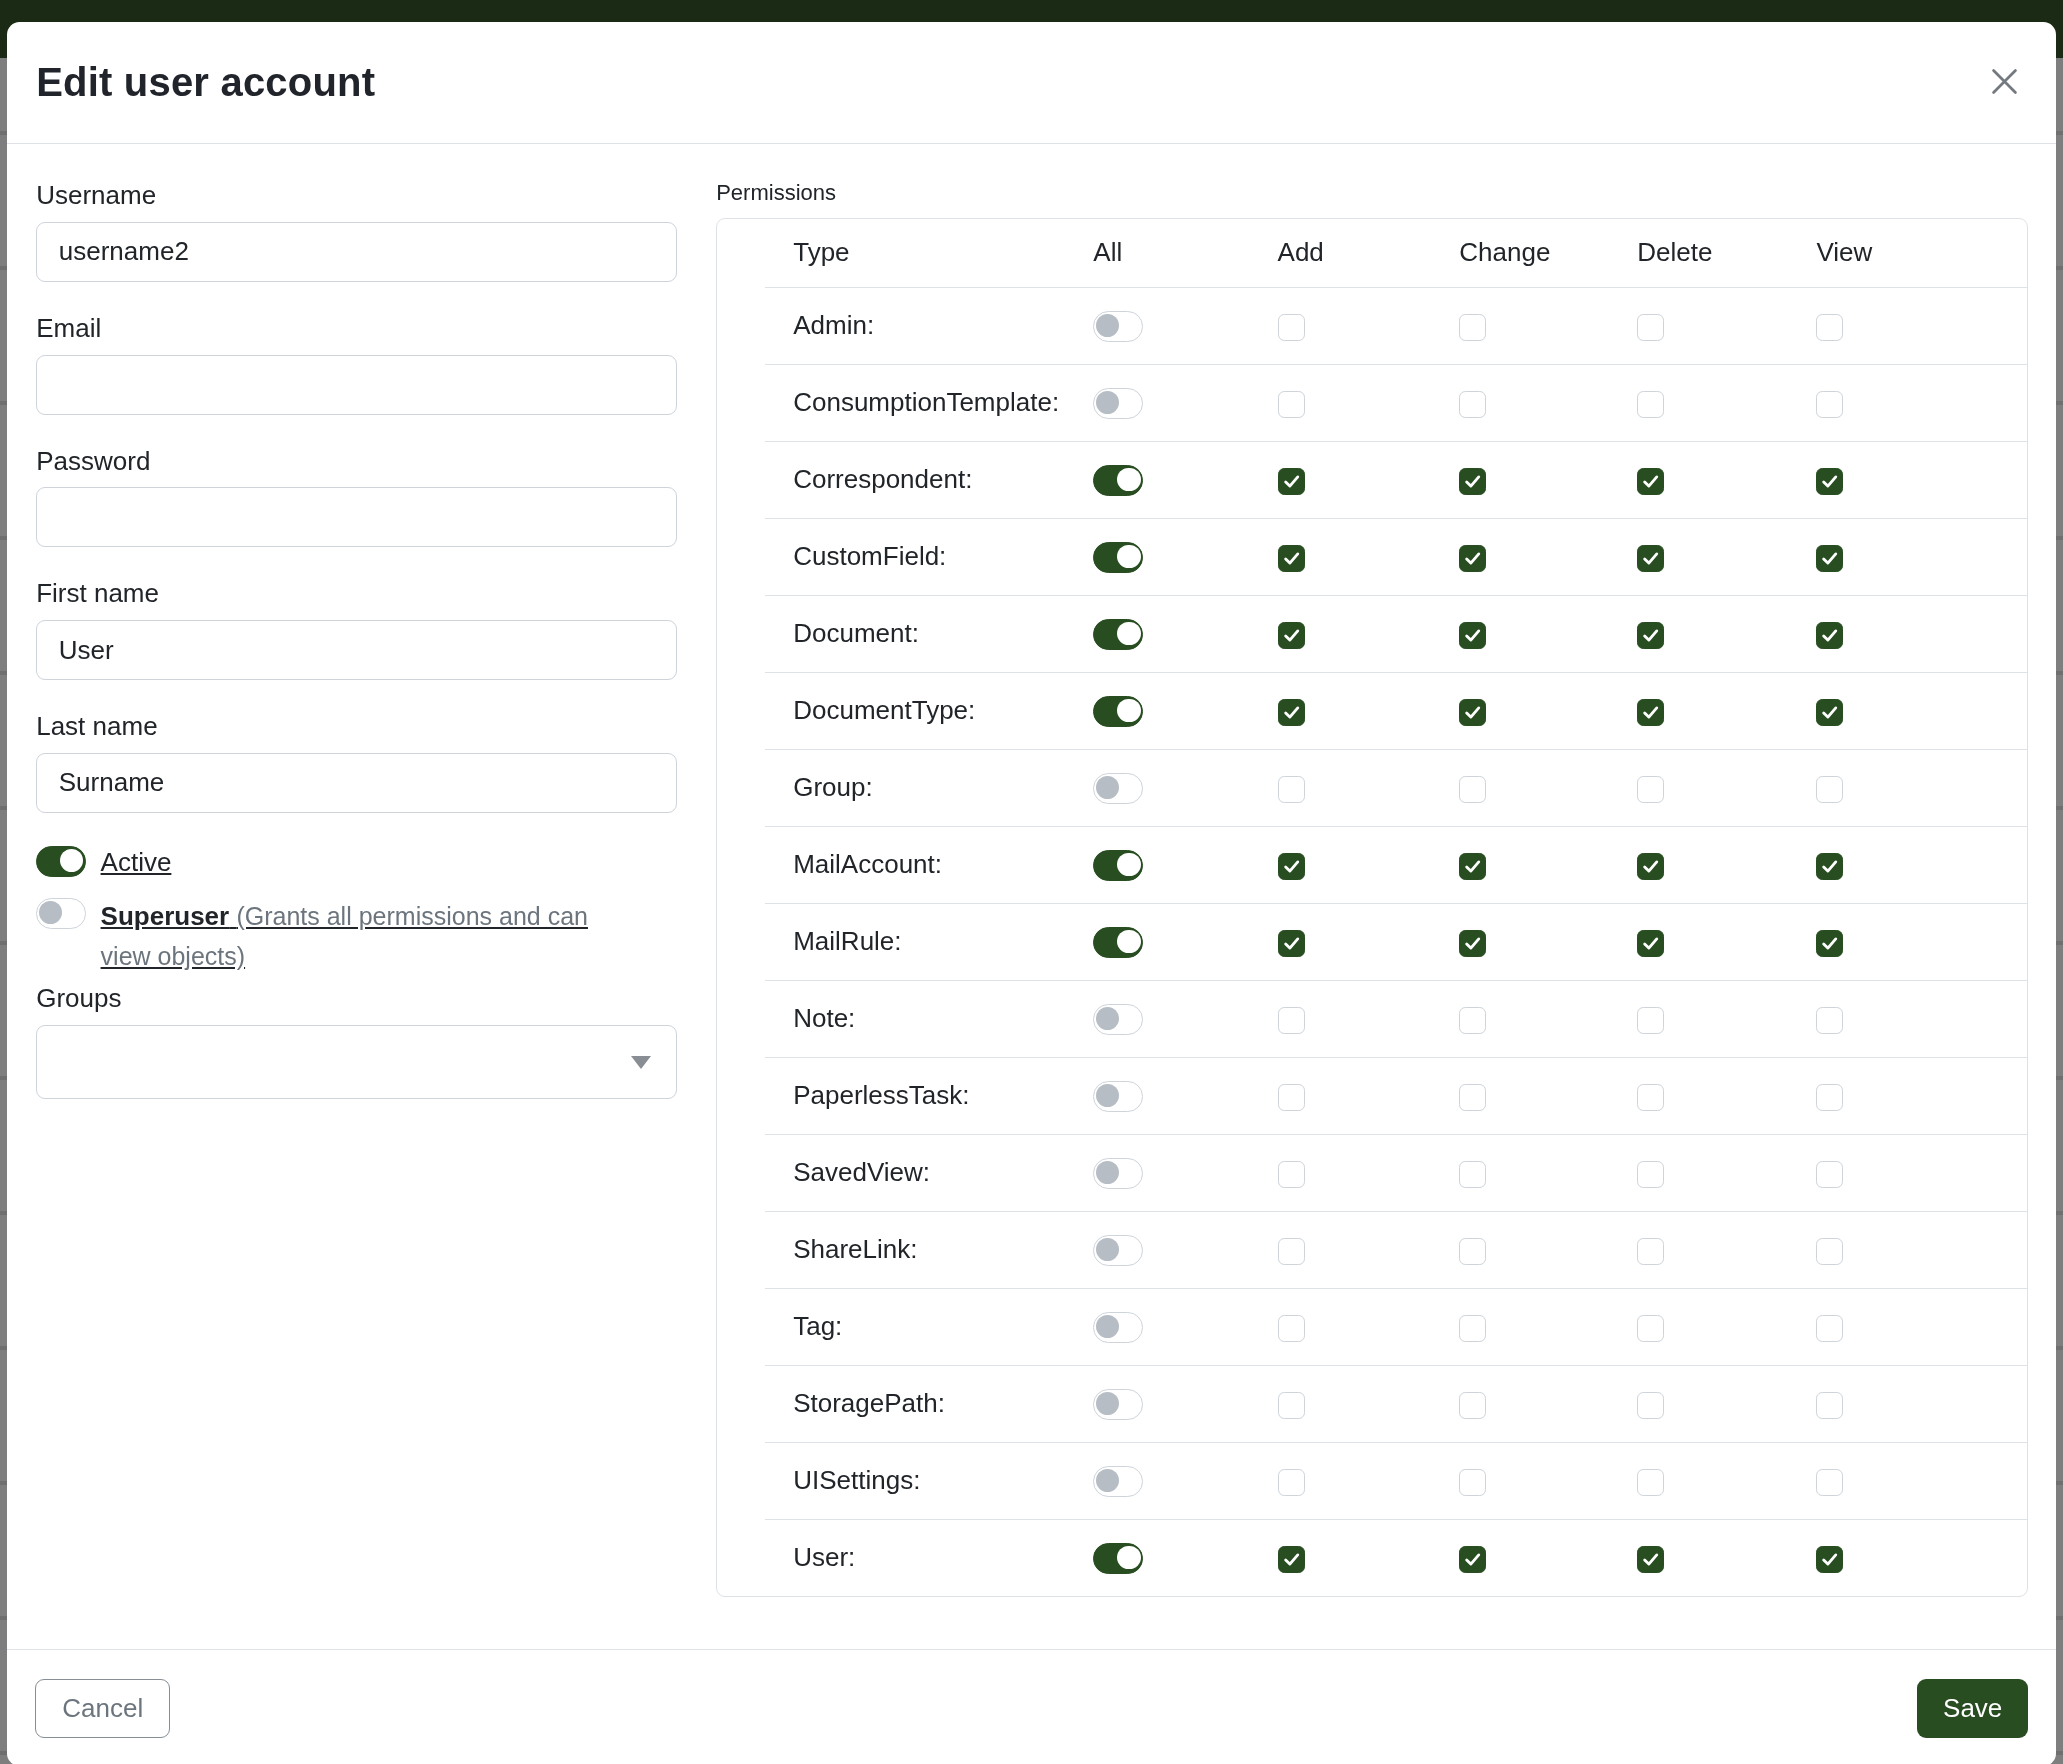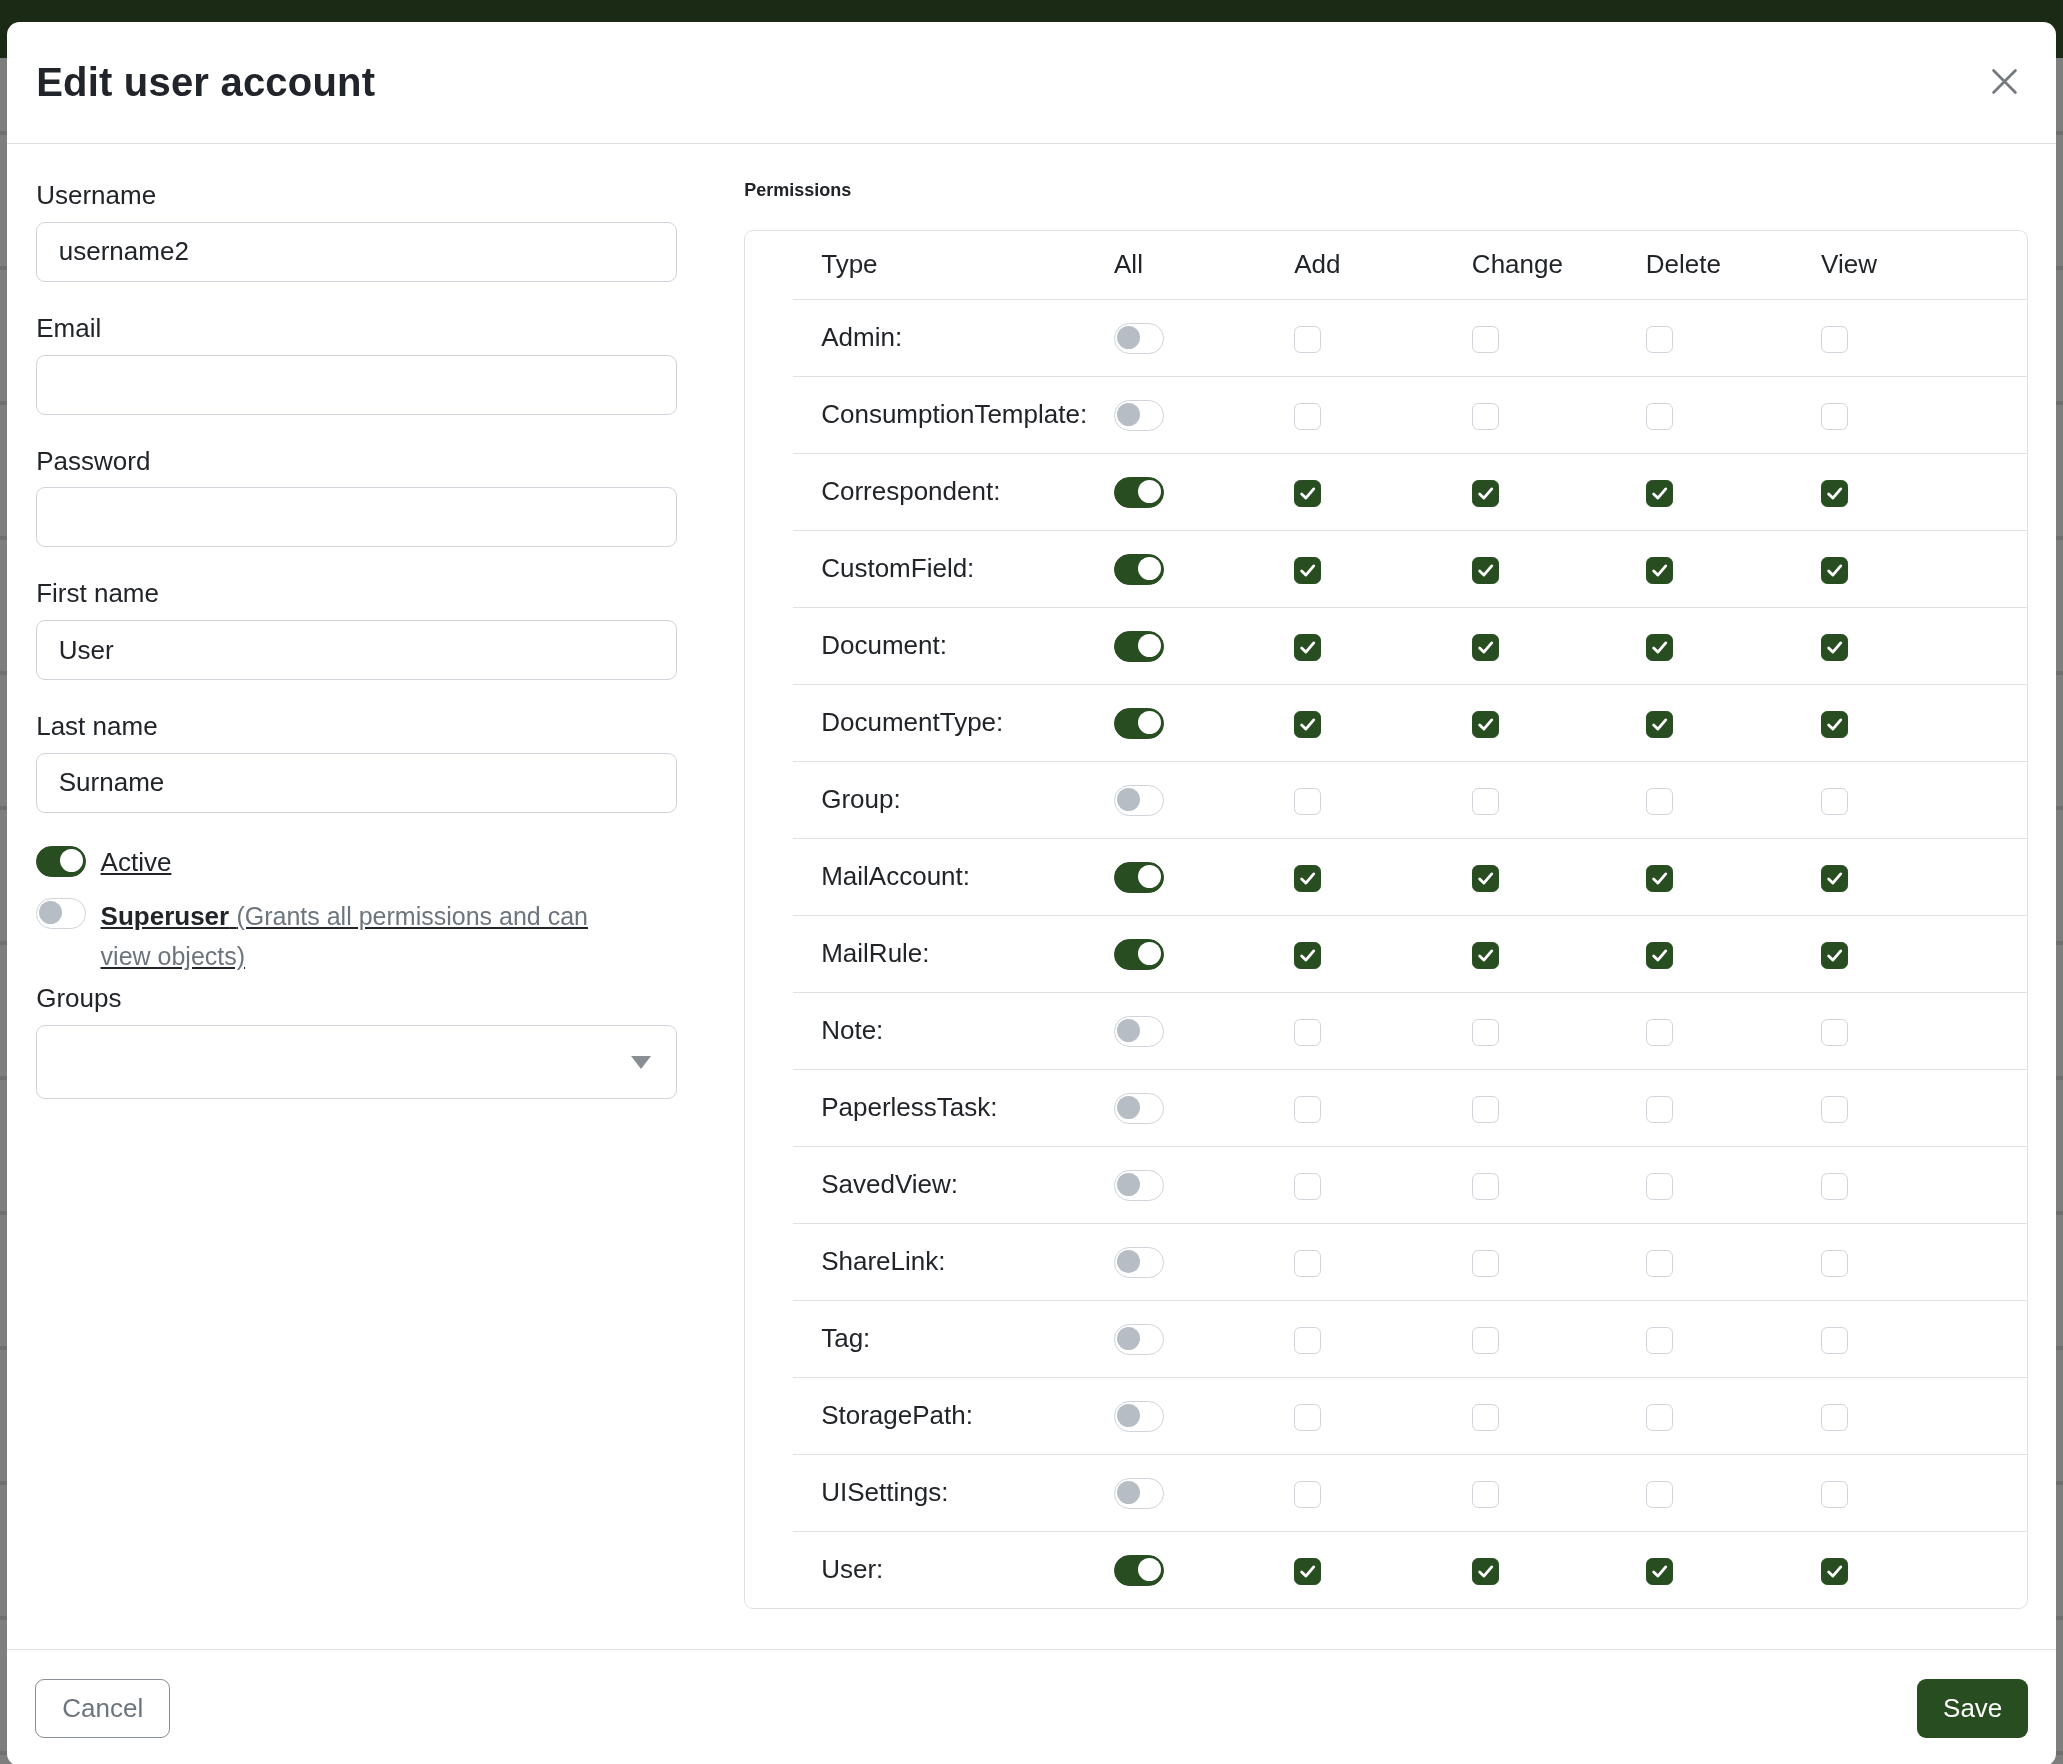--- a/index.html
+++ b/index.html
@@ -28,21 +28,21 @@
   }
   .modal-header{
     height:122px;flex:0 0 auto;display:flex;align-items:center;
     padding:0 32px 0 29px;border-bottom:0.9px solid var(--divider);
   }
   .modal-title{font-size:40px;font-weight:600;letter-spacing:0.2px;color:#21252b;}
   .close-btn{
     margin-left:auto;background:none;border:none;cursor:pointer;
     width:40px;height:40px;display:flex;align-items:center;justify-content:center;
   }
-  .modal-body{flex:1 1 auto;display:flex;padding:36px 28px 0 29px;gap:28px;}
+  .modal-body{flex:1 1 auto;display:flex;padding:36px 28px 0 29px;}
   .left-col{width:641px;flex:0 0 auto;}
   .right-col{flex:1 1 auto;margin-left:39px;min-width:0;}
 
   
   .field{margin-bottom:31px;}
   .field-label{display:block;font-size:26px;margin-bottom:10.8px;color:var(--text);}
   .text-input{
     display:block;width:100%;height:60px;border:0.9px solid var(--border);
     border-radius:9px;padding:0 21.6px;font-size:26px;color:var(--text);
     font-family:inherit;background:#fff;outline:none;
@@ -72,21 +72,21 @@
     position:relative;width:100%;height:74px;border:0.9px solid var(--border);
     border-radius:9px;background:#fff;cursor:pointer;
   }
   .caret{
     position:absolute;right:25px;top:50%;margin-top:-5.4px;
     width:0;height:0;border-left:10.8px solid transparent;border-right:10.8px solid transparent;
     border-top:13.5px solid #888e94;
   }
 
   
-  .perm-label{font-size:18px;margin-bottom:29px;font-weight:bold;}
+  .perm-label{font-size:22px;margin-bottom:12px;}
   .perm-table-wrap{border:0.9px solid var(--divider);border-radius:9px;overflow:hidden;padding-left:48px;}
   table{width:100%;border-collapse:collapse;table-layout:fixed;}
   col.c-type{width:26%;}col.c-all{width:14.6%;}col.c-add{width:14.4%;}
   col.c-change{width:14.1%;}col.c-delete{width:14.2%;}
   th{
     height:68px;font-weight:400;font-size:26px;text-align:left;color:var(--text);
     border-bottom:1.8px solid var(--divider);
   }
   td{height:77px;vertical-align:middle;font-size:26px;}
   tbody tr + tr td{border-top:1.8px solid var(--divider);}

